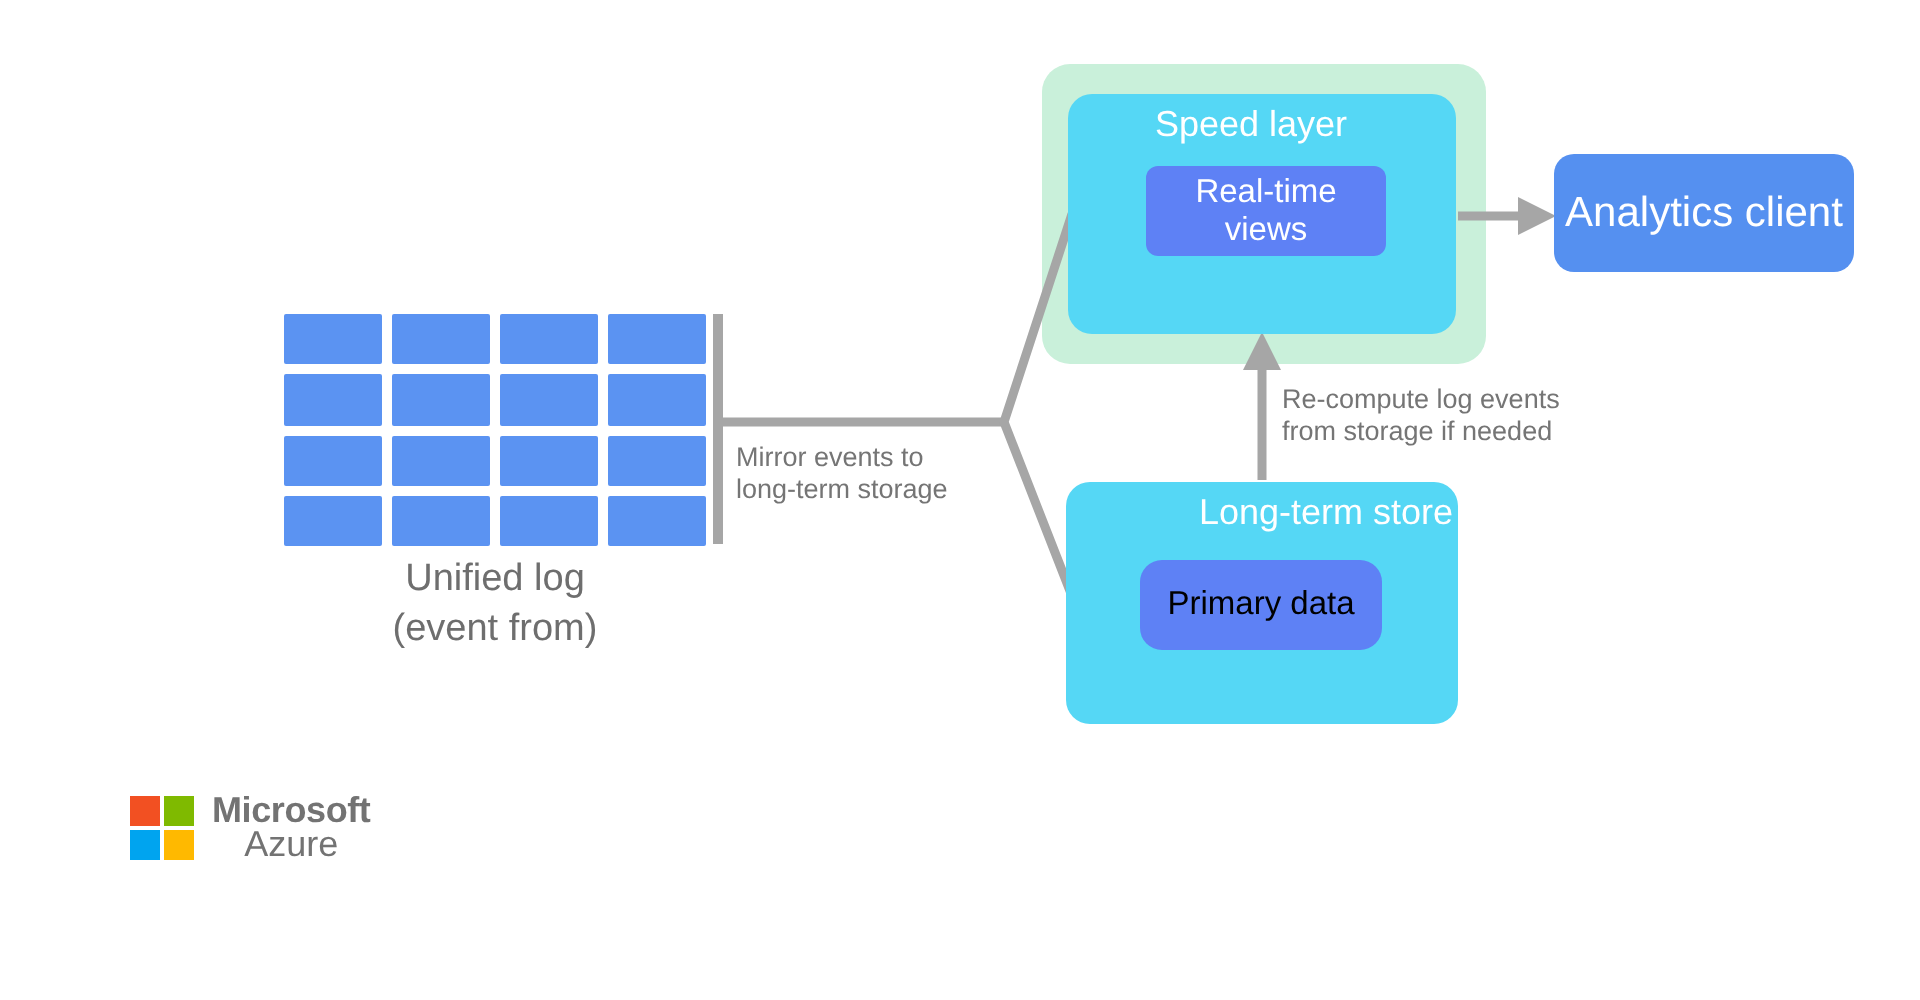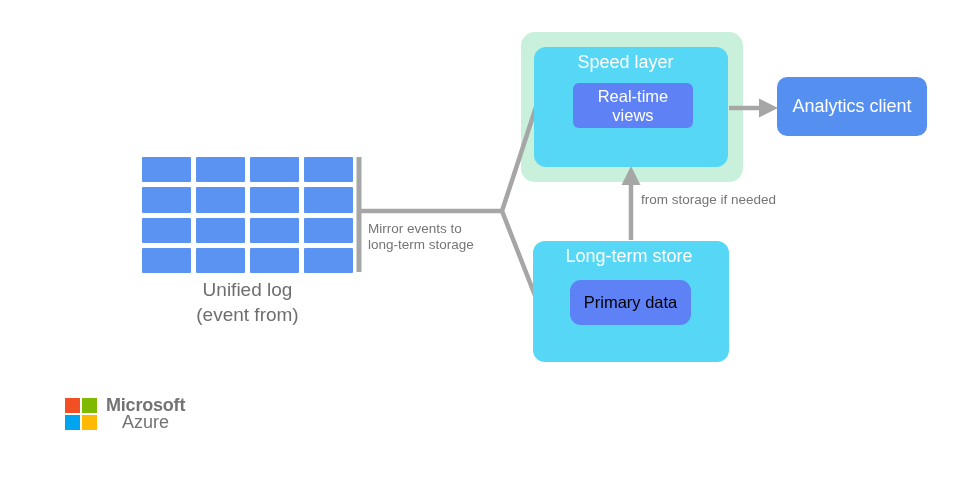--- a/index.html
+++ b/index.html
@@ -37,32 +37,32 @@
   #speed-box{left:534px;top:47px;width:194px;height:120px;background:var(--cyan);border-radius:12px;z-index:3;}
   #speed-title{left:534px;top:52px;width:183px;text-align:center;font-size:18px;color:#fff;z-index:4;}
   #realtime-box{
     left:573px;top:83px;width:120px;height:45px;background:var(--periwinkle);border-radius:6px;z-index:4;
     display:flex;align-items:center;justify-content:center;text-align:center;
     font-size:16.5px;line-height:19px;color:#fff;
   }
 
   
   #lts-box{left:533px;top:241px;width:196px;height:121px;background:var(--cyan);border-radius:12px;z-index:3;}
-  #lts-title{left:533px;top:246px;width:192px;text-align:center;font-size:18px;color:#fff;z-index:4;}
+  #lts-title{left:533px;top:246px;width:192px;text-align:center;font-size:18px;color:#fff;z-index:4;padding-left:34px;}
   #primary-box{
     left:570px;top:280px;width:121px;height:45px;background:var(--periwinkle);border-radius:11px;z-index:4;
     display:flex;align-items:center;justify-content:center;
     font-size:16.5px;color:#000000;
   }
 
   
   #analytics-box{
     left:777px;top:77px;width:150px;height:59px;background:var(--analytics-blue);border-radius:10px;z-index:3;
     display:flex;align-items:center;justify-content:center;
-    font-size:18px;color:#fff;
+    font-size:21px;color:#fff;
   }
 
   
   #logo{left:65px;top:398px;display:flex;align-items:flex-start;gap:9px;z-index:3;}
   #logo-squares{display:grid;grid-template-columns:15px 15px;grid-template-rows:15px 15px;gap:2px;}
   #logo-squares .sq{width:15px;height:15px;}
   #sq-tl{background:var(--ms-red);}  #sq-tr{background:var(--ms-green);}
   #sq-bl{background:var(--ms-blue);} #sq-br{background:var(--ms-yellow);}
   #logo-text{font-size:18px;line-height:17px;color:var(--logo-text);margin-top:-1px;}
   #logo-line1{font-weight:700;letter-spacing:-0.2px;}
@@ -117,20 +117,21 @@
   <div id="speed-box" class="abs"></div>
   <div id="speed-title" class="abs">Speed layer</div>
   <div id="realtime-box" class="abs">
     <div>
       <div>Real-time</div>
       <div>views</div>
     </div>
   </div>
 
   <div id="recompute-note" class="abs note">
+    <div>Re-compute log events</div>
     <div>from storage if needed</div>
   </div>
 
   <div id="lts-box" class="abs"></div>
   <div id="lts-title" class="abs">Long-term store</div>
   <div id="primary-box" class="abs">
     <span>Primary data</span>
   </div>
 
   <div id="analytics-box" class="abs">

